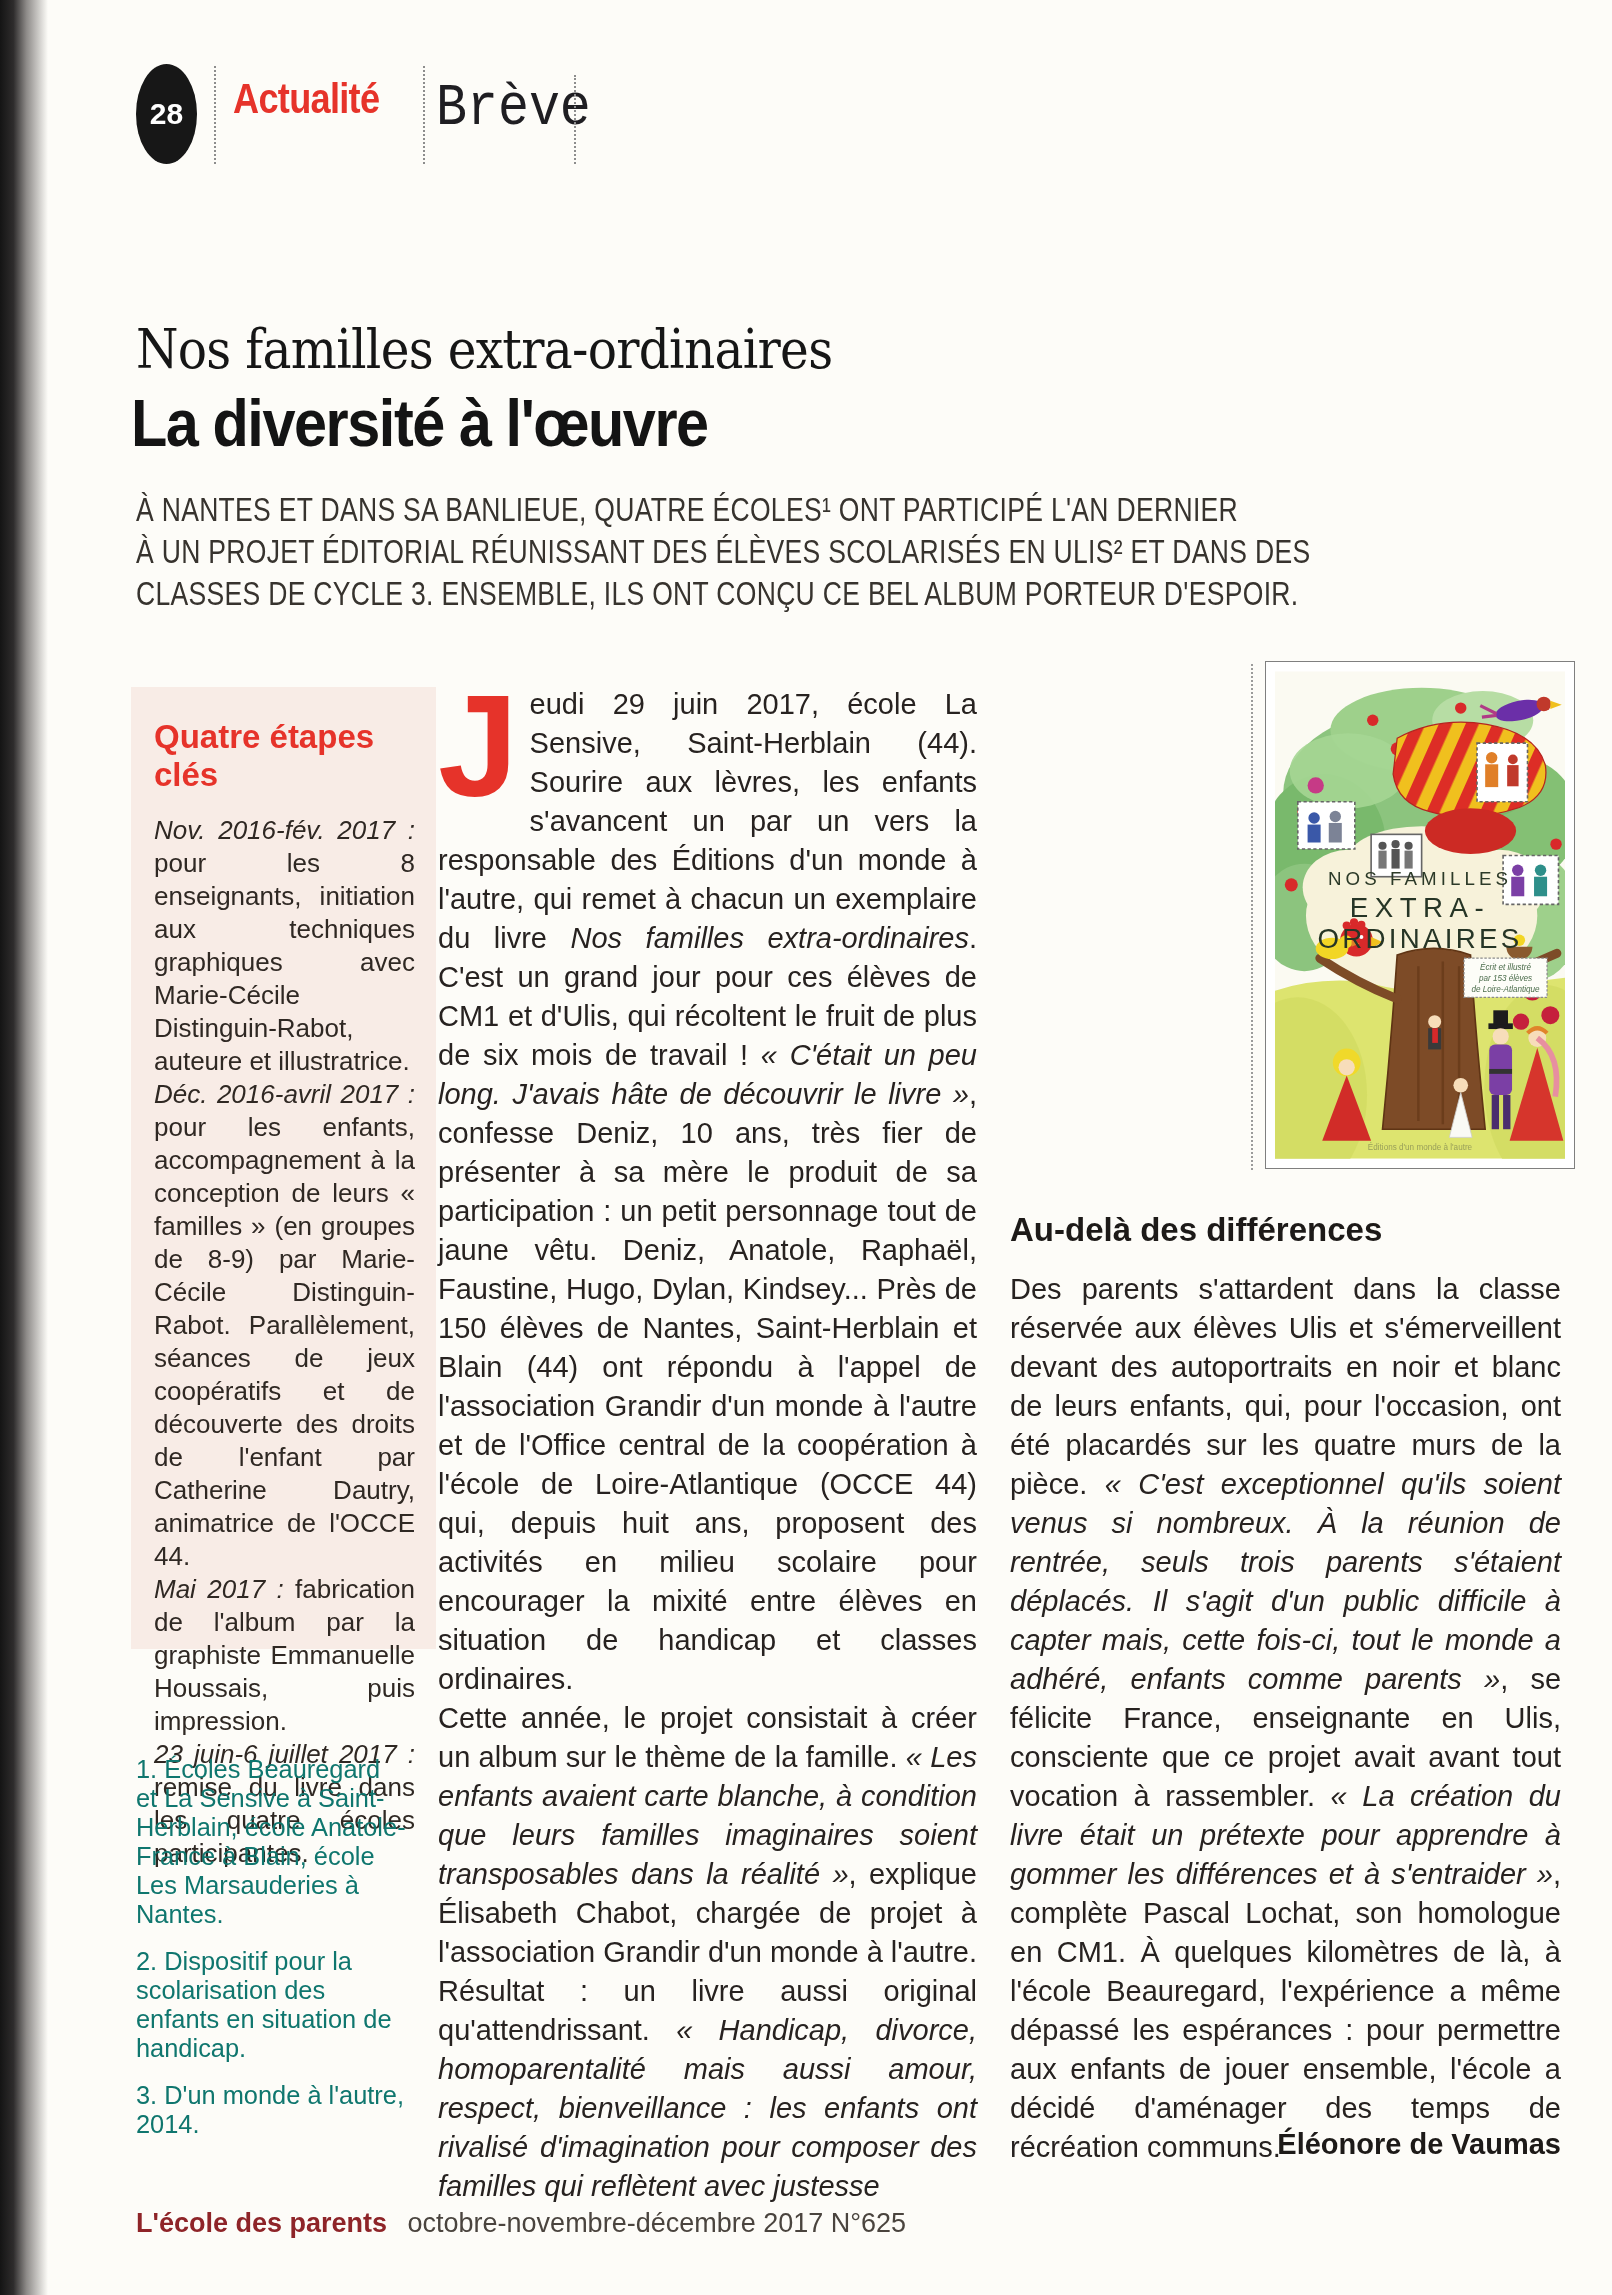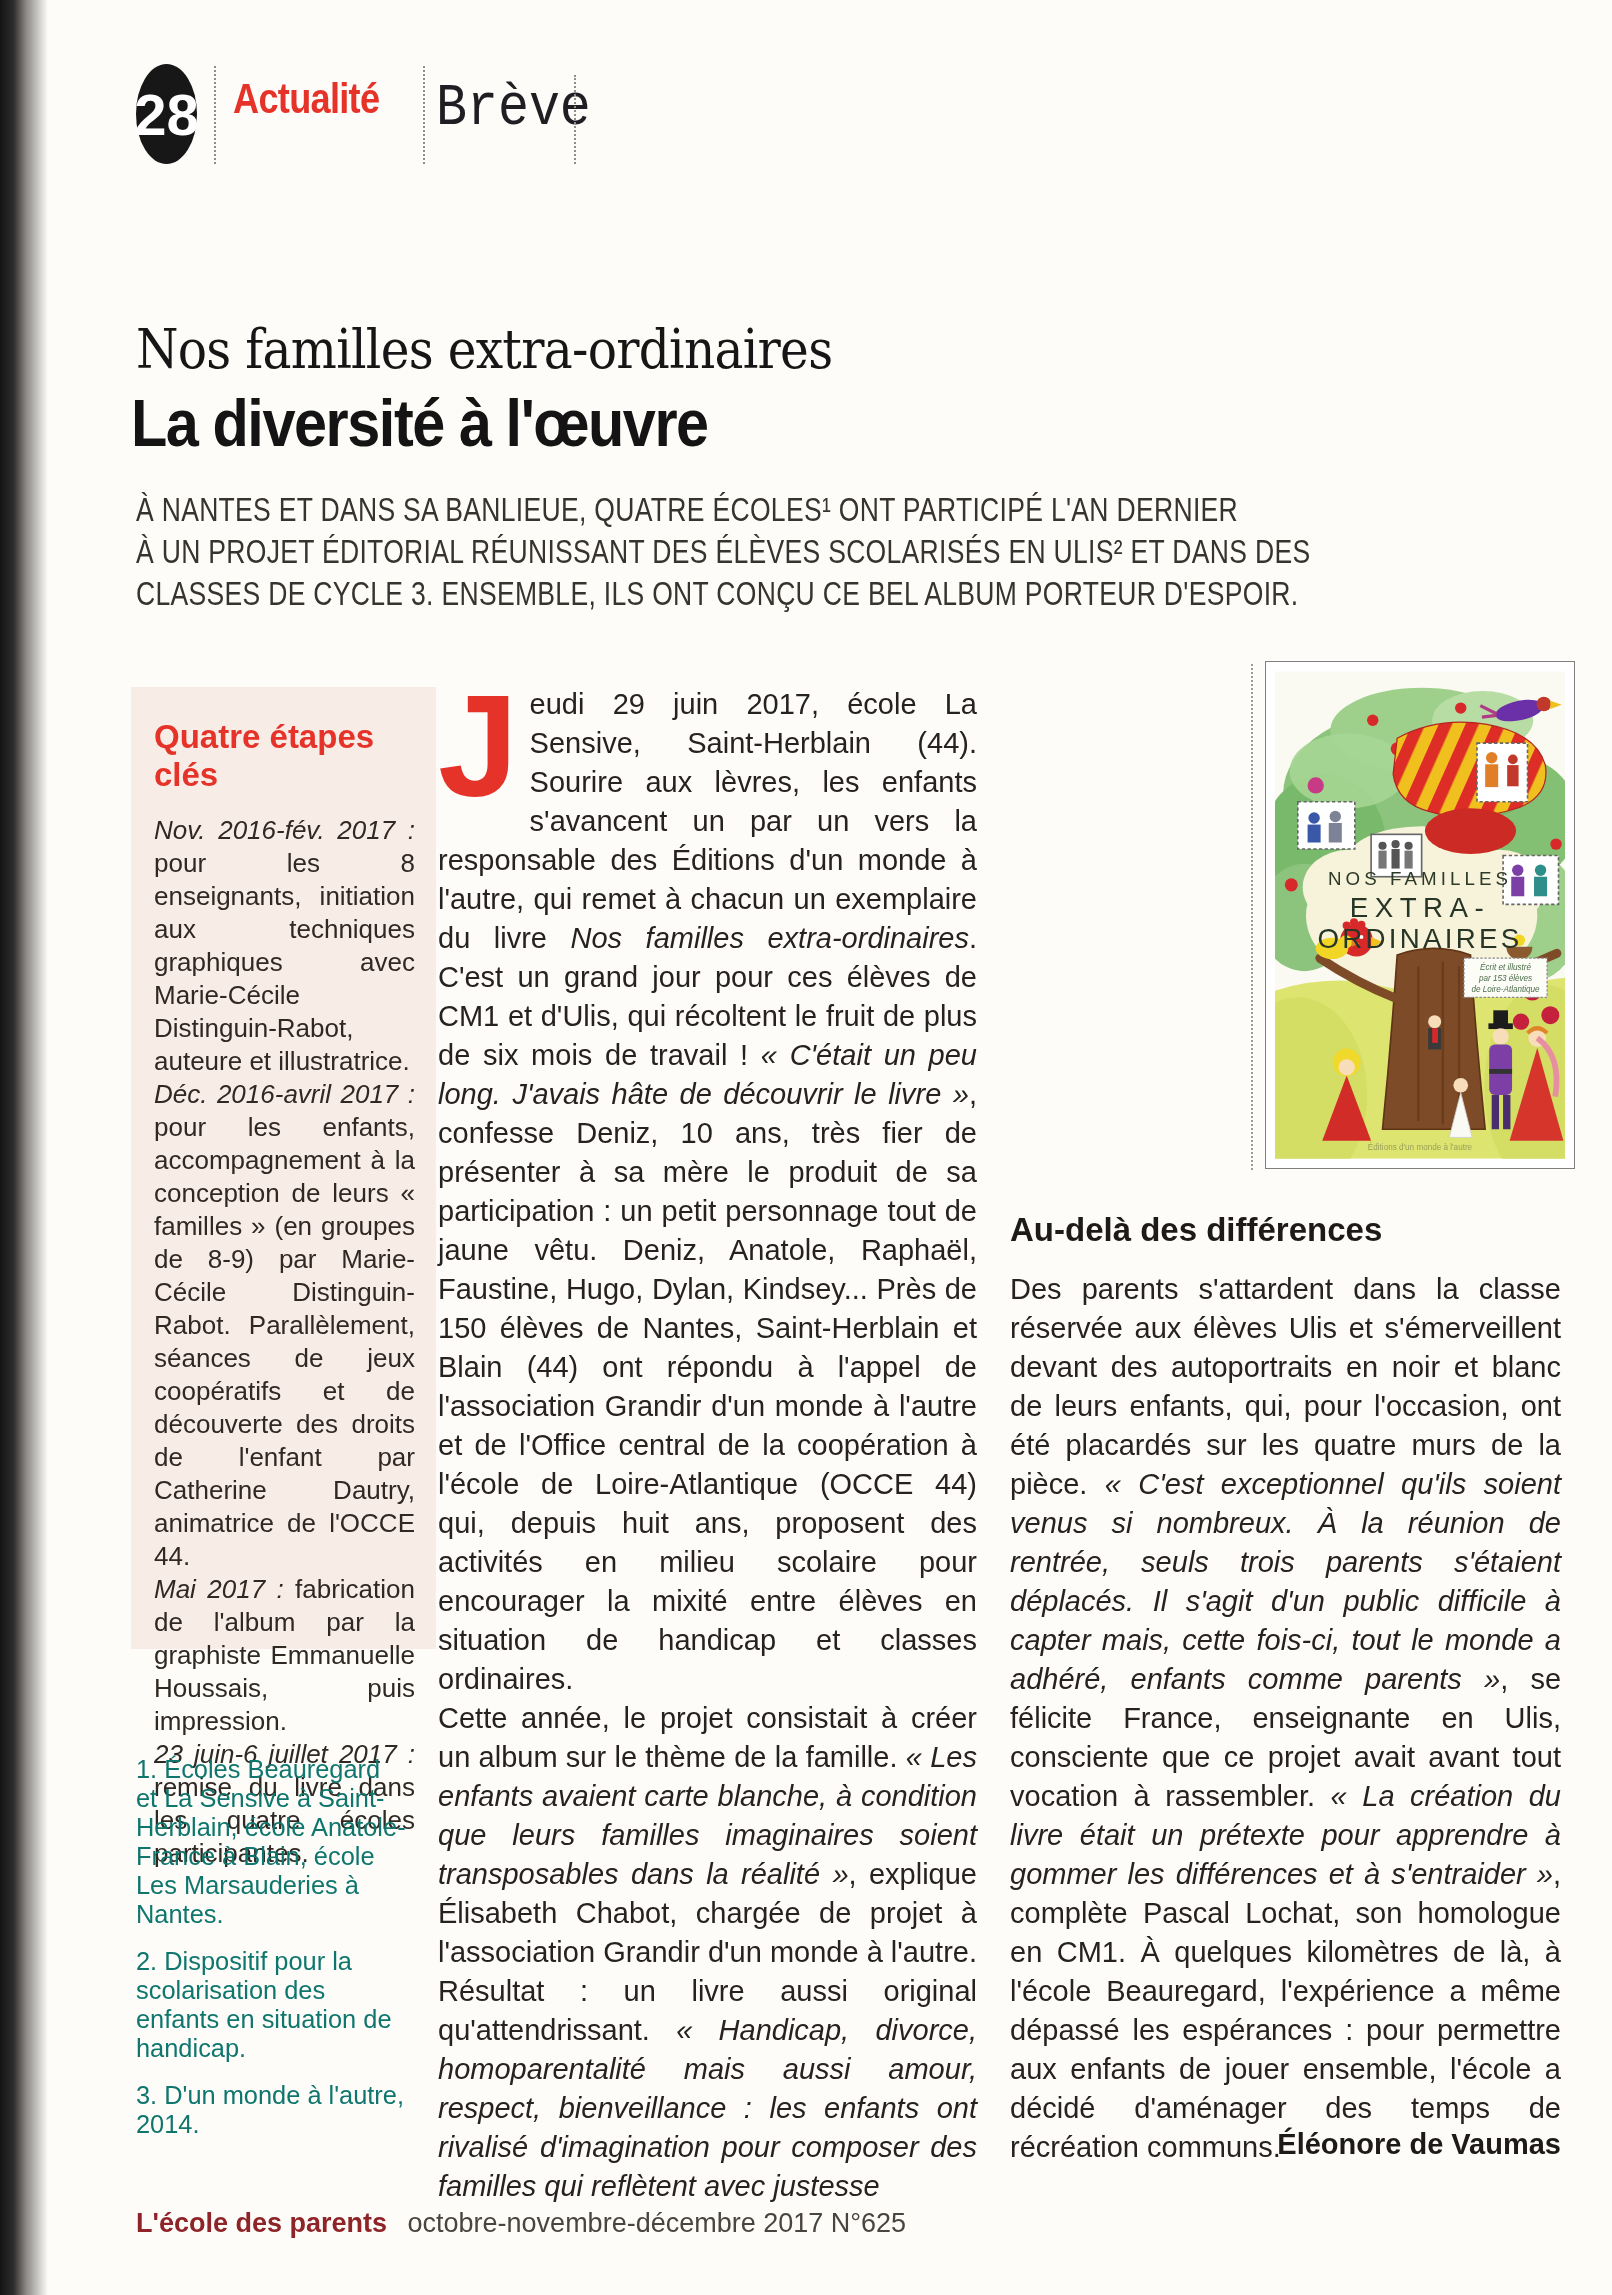--- a/index.html
+++ b/index.html
@@ -4,21 +4,21 @@
 <title>Magazine page</title>
 <style>
   html,body{margin:0;padding:0;background:#e8e6e2;}
   .page{position:relative;width:1613px;height:2295px;background:#fdfcf8;overflow:hidden;
         font-family:"Liberation Sans",sans-serif;color:#272220;}
   .scan-gutter{position:absolute;left:0;top:0;width:48px;height:100%;
         background:linear-gradient(90deg,#141414 0%,#2e2c2c 28%,#8d8a88 55%,rgba(255,255,255,0) 100%);}
   
   .page-oval{position:absolute;left:136px;top:64px;width:61px;height:100px;background:#171717;
         border-radius:50%;display:flex;align-items:center;justify-content:center;}
-  .page-oval span{color:#fff;font-weight:700;font-size:58px;}
+  .page-oval span{color:#fff;font-weight:700;font-size:30px;}
   .vrule{position:absolute;border-left:2.5px dotted #8d8d8d;}
   .vr1{left:214px;top:66px;height:98px;}
   .vr2{left:423px;top:66px;height:98px;}
   .vr3{left:574px;top:75px;height:89px;}
   .cond{display:inline-block;transform:scaleX(.86);transform-origin:0 50%;}
   .section-label{position:absolute;left:233px;top:75px;font-size:42px;font-weight:700;
         color:var(--accent-red);letter-spacing:-0.8px;}
   .subsection-label{position:absolute;left:436px;top:74px;font-size:60px;
         font-family:Liberation Mono, monospace;color:#1f1e22;}
   

